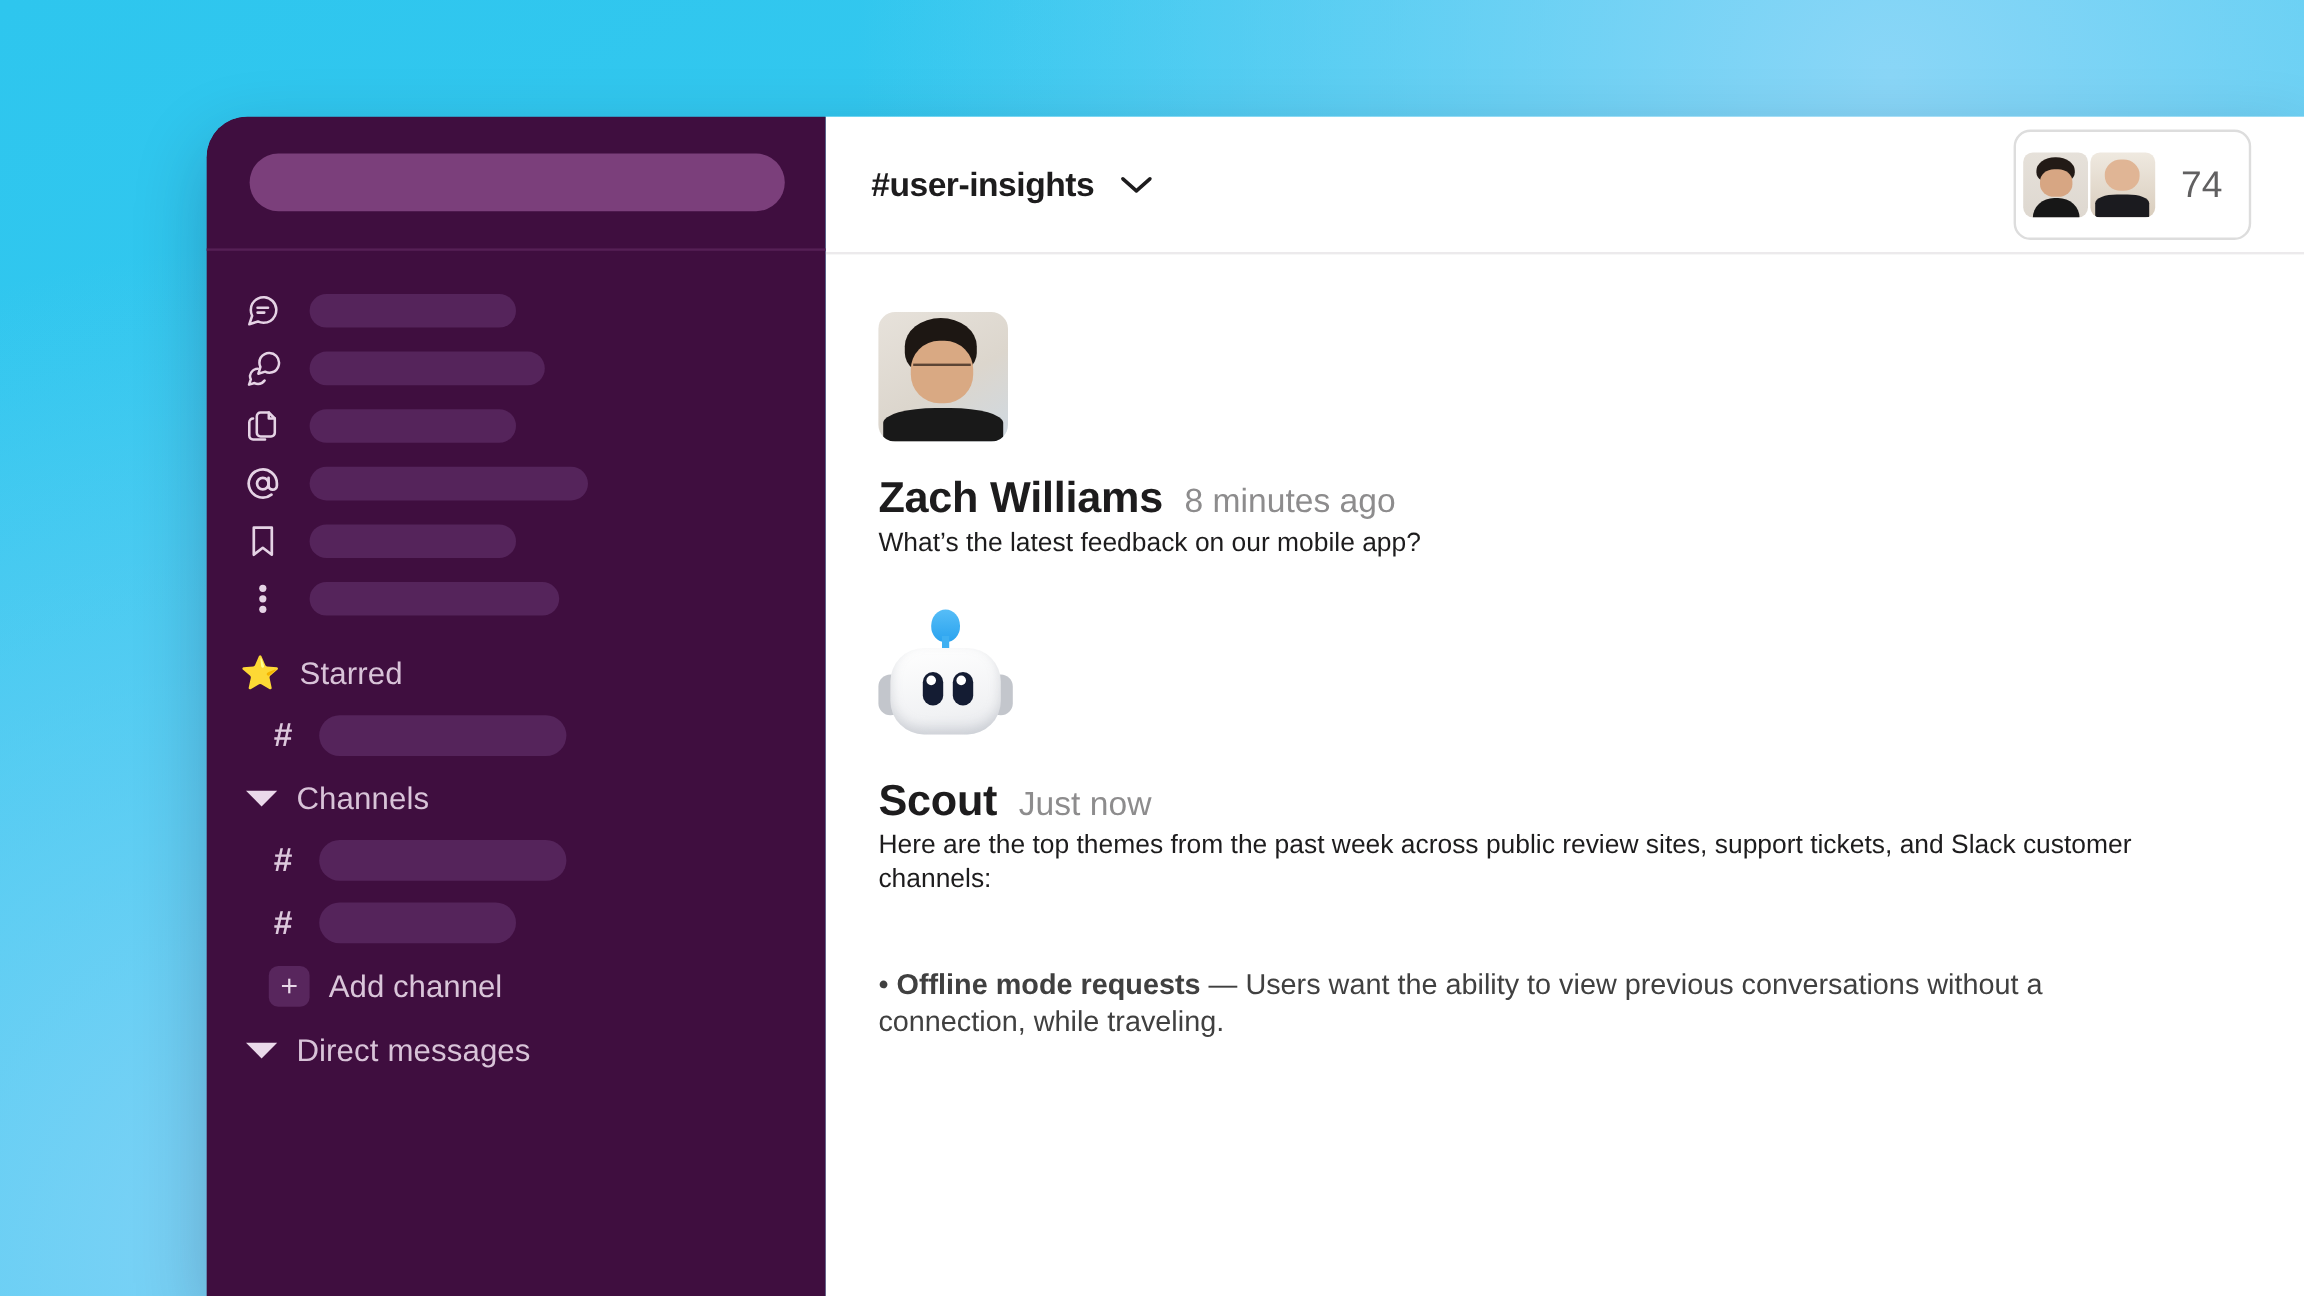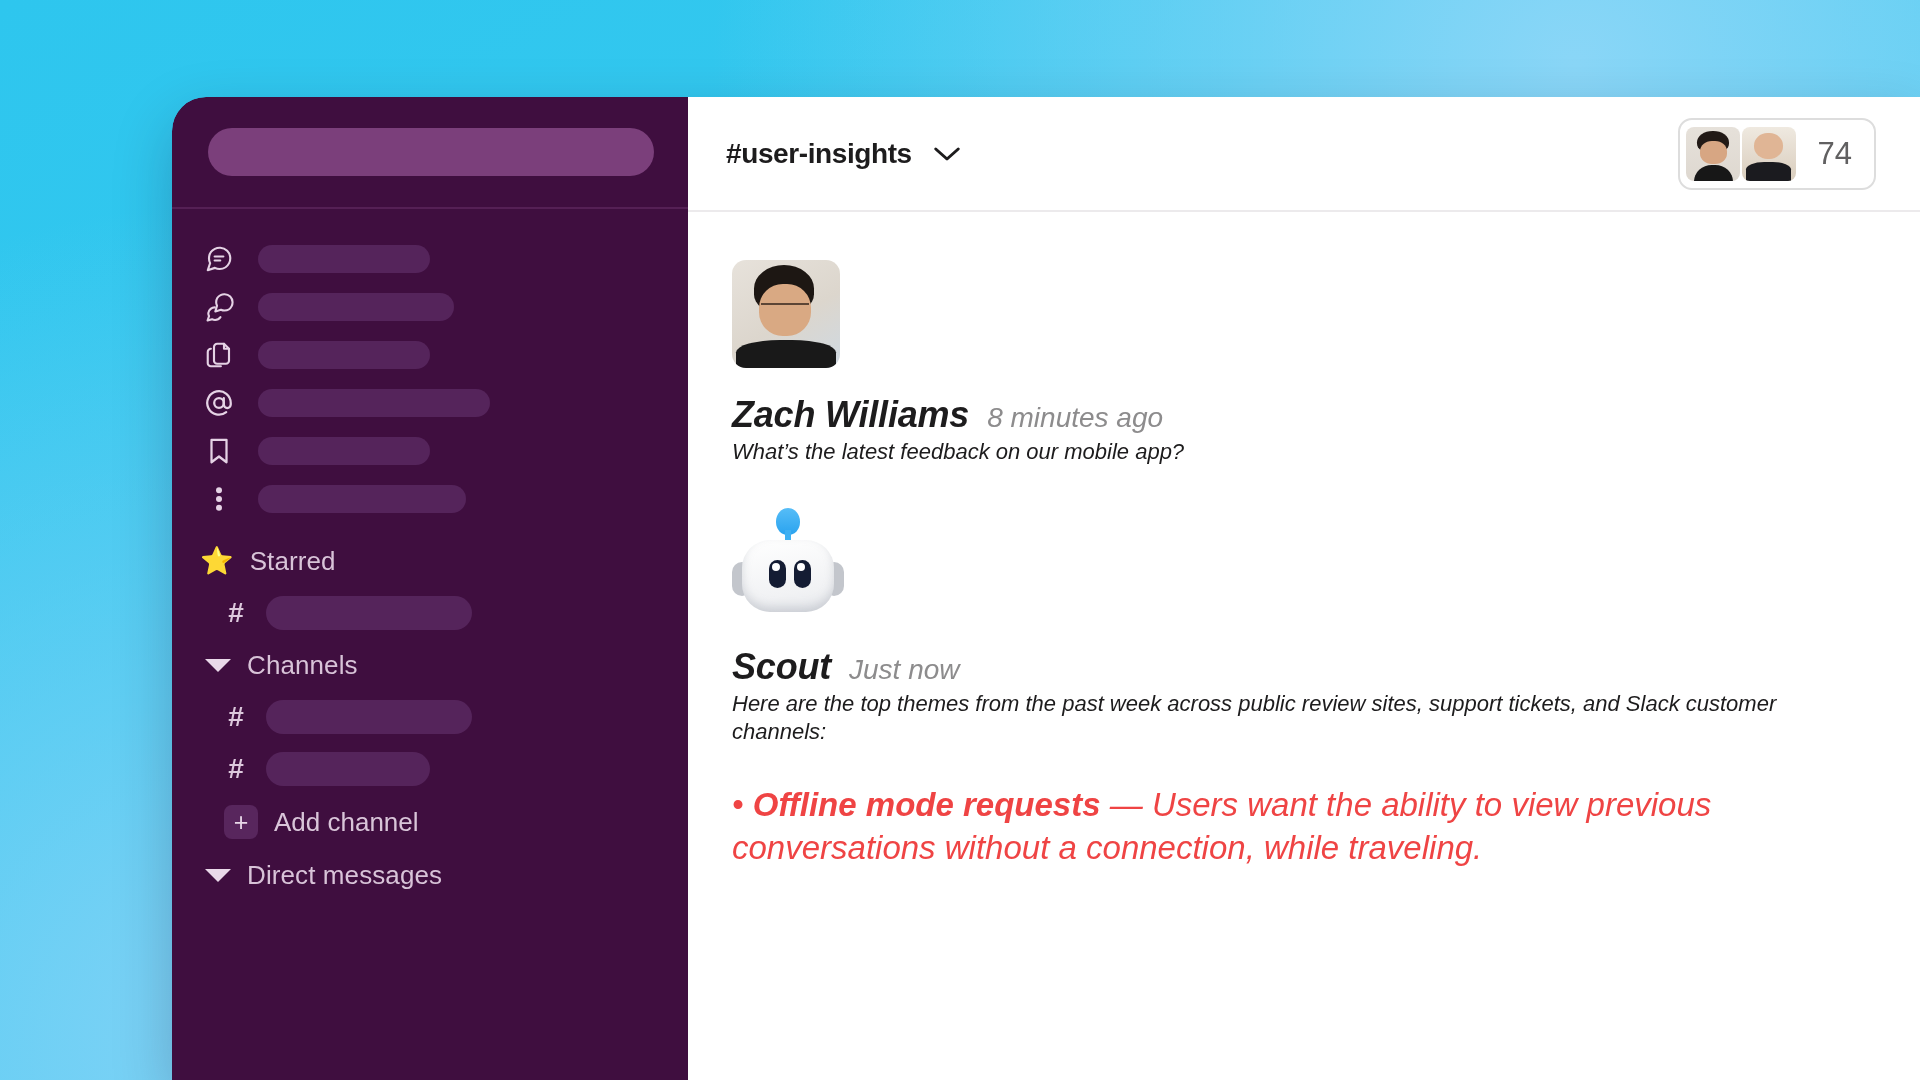--- a/index.html
+++ b/index.html
@@ -184,21 +184,21 @@
     align-items: center;
   }
   .spacer { flex: 1 1 auto; }
 
   .members-badge {
     display: flex;
     align-items: center;
     gap: 0;
     border: 2px solid #dddddd;
     border-radius: 14px;
-    height: 72px;
+    height: 92px;
     padding: 0 22px 0 6px;
   }
   .avatar-stack { display: flex; align-items: center; }
   .mini-av {
     width: 54px; height: 54px;
     border-radius: 8px;
     overflow: hidden;
     position: relative;
   }
   .mini-av + .mini-av { margin-left: 2px; }
@@ -231,21 +231,20 @@
     content: ""; position: absolute; left: 8%; bottom: 0;
     width: 84%; height: 34%; border-radius: 40% 40% 0 0;
     background: #1b1b1f;
   }
 
   
   .messages {
     flex: 1 1 auto;
     padding: 48px 28px 0 44px;
     overflow: hidden;
-    font-style: italic;
   }
 
   .msg-avatar {
     width: 108px; height: 108px;
     border-radius: 14px;
     overflow: hidden;
     position: relative;
     background: linear-gradient(150deg,#e7e2db 0%,#dcd6cd 55%,#cfd9e2 100%);
   }
   .msg-avatar .hair {
@@ -350,24 +349,24 @@
   .robot .eye.r { left: 62px; }
   .robot .eye::after {
     content: ""; position: absolute;
     left: 3px; top: 3px;
     width: 8px; height: 8px;
     border-radius: 50%;
     background: #ffffff;
   }
 
   .bullet-para {
-    font-size: 33px;
-    color: #ef4444;
+    font-size: 24px;
+    color: #404040;
     line-height: 1.28;
-    margin-top: 38px;
+    margin-top: 60px;
     max-width: 1090px;
   }
   .bullet-para b { font-weight: 700; }
 </style>
 </head>
 <body>
 
 <div class="bg"></div>
 
 <div class="app-window">

